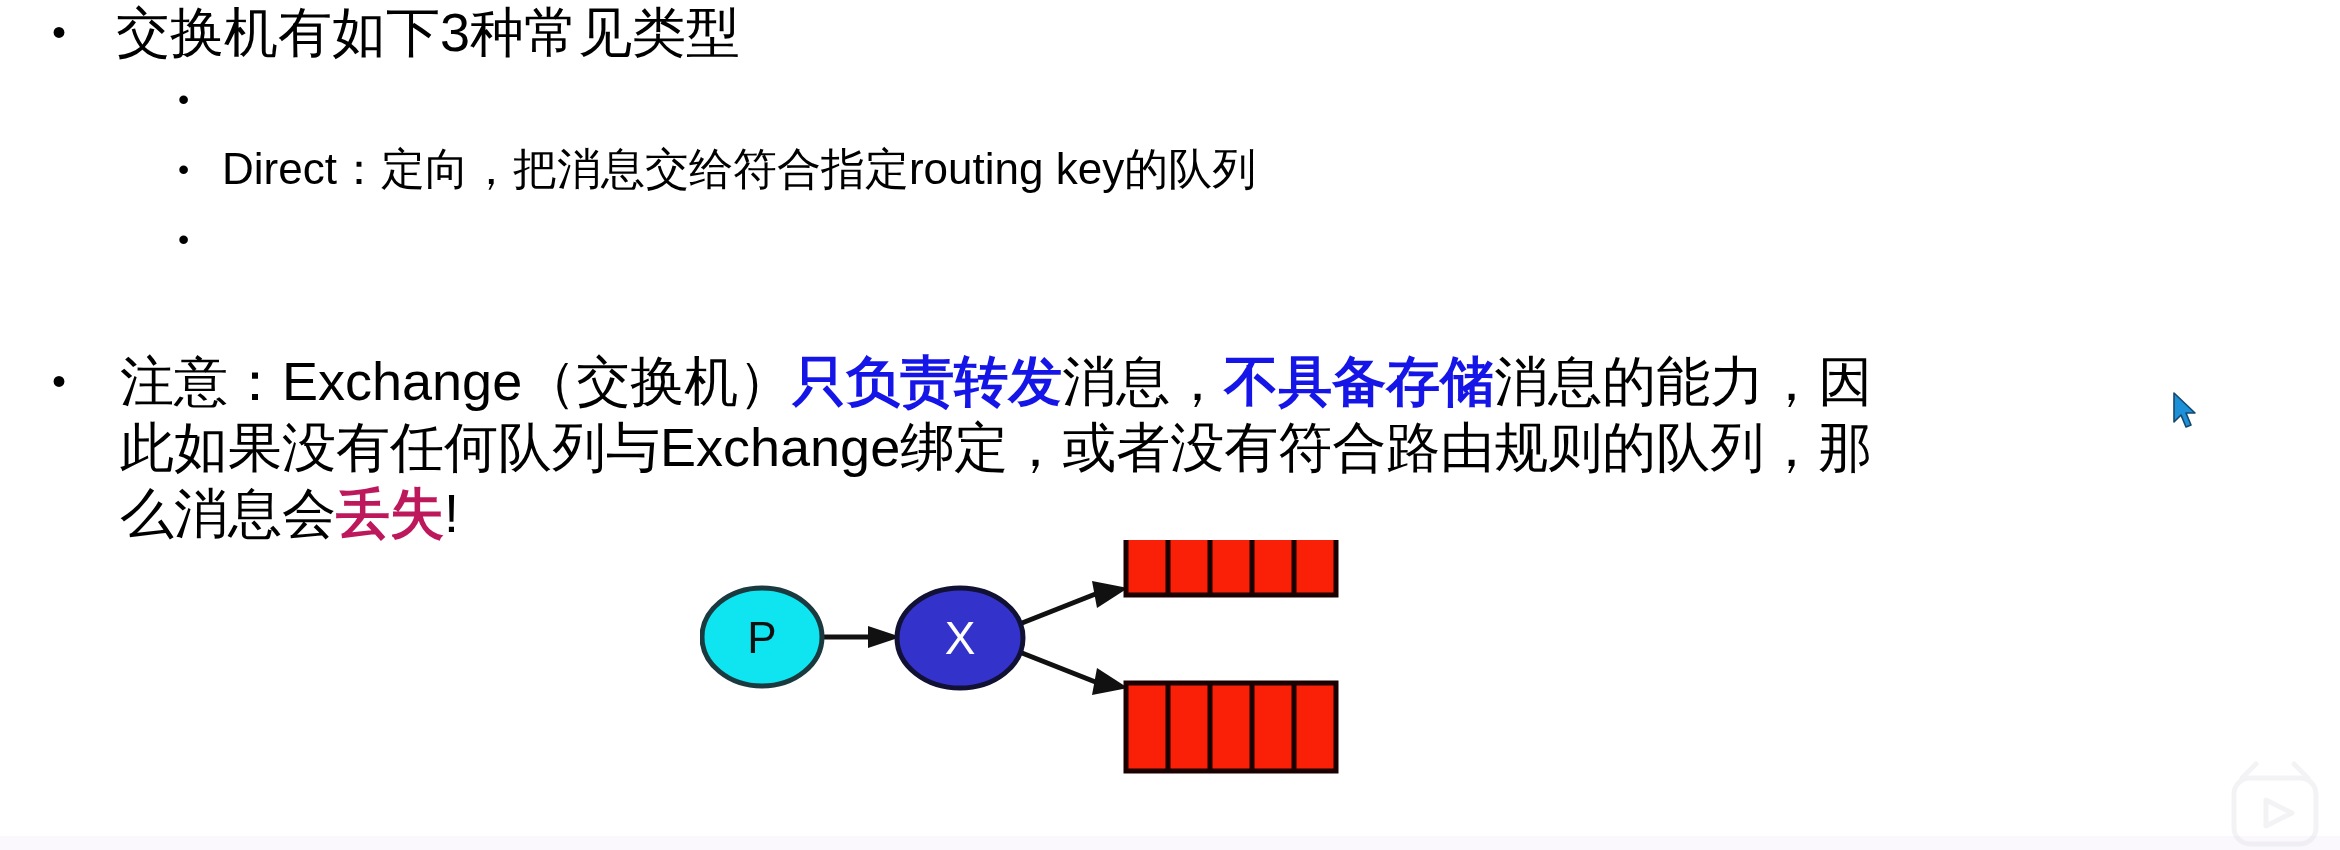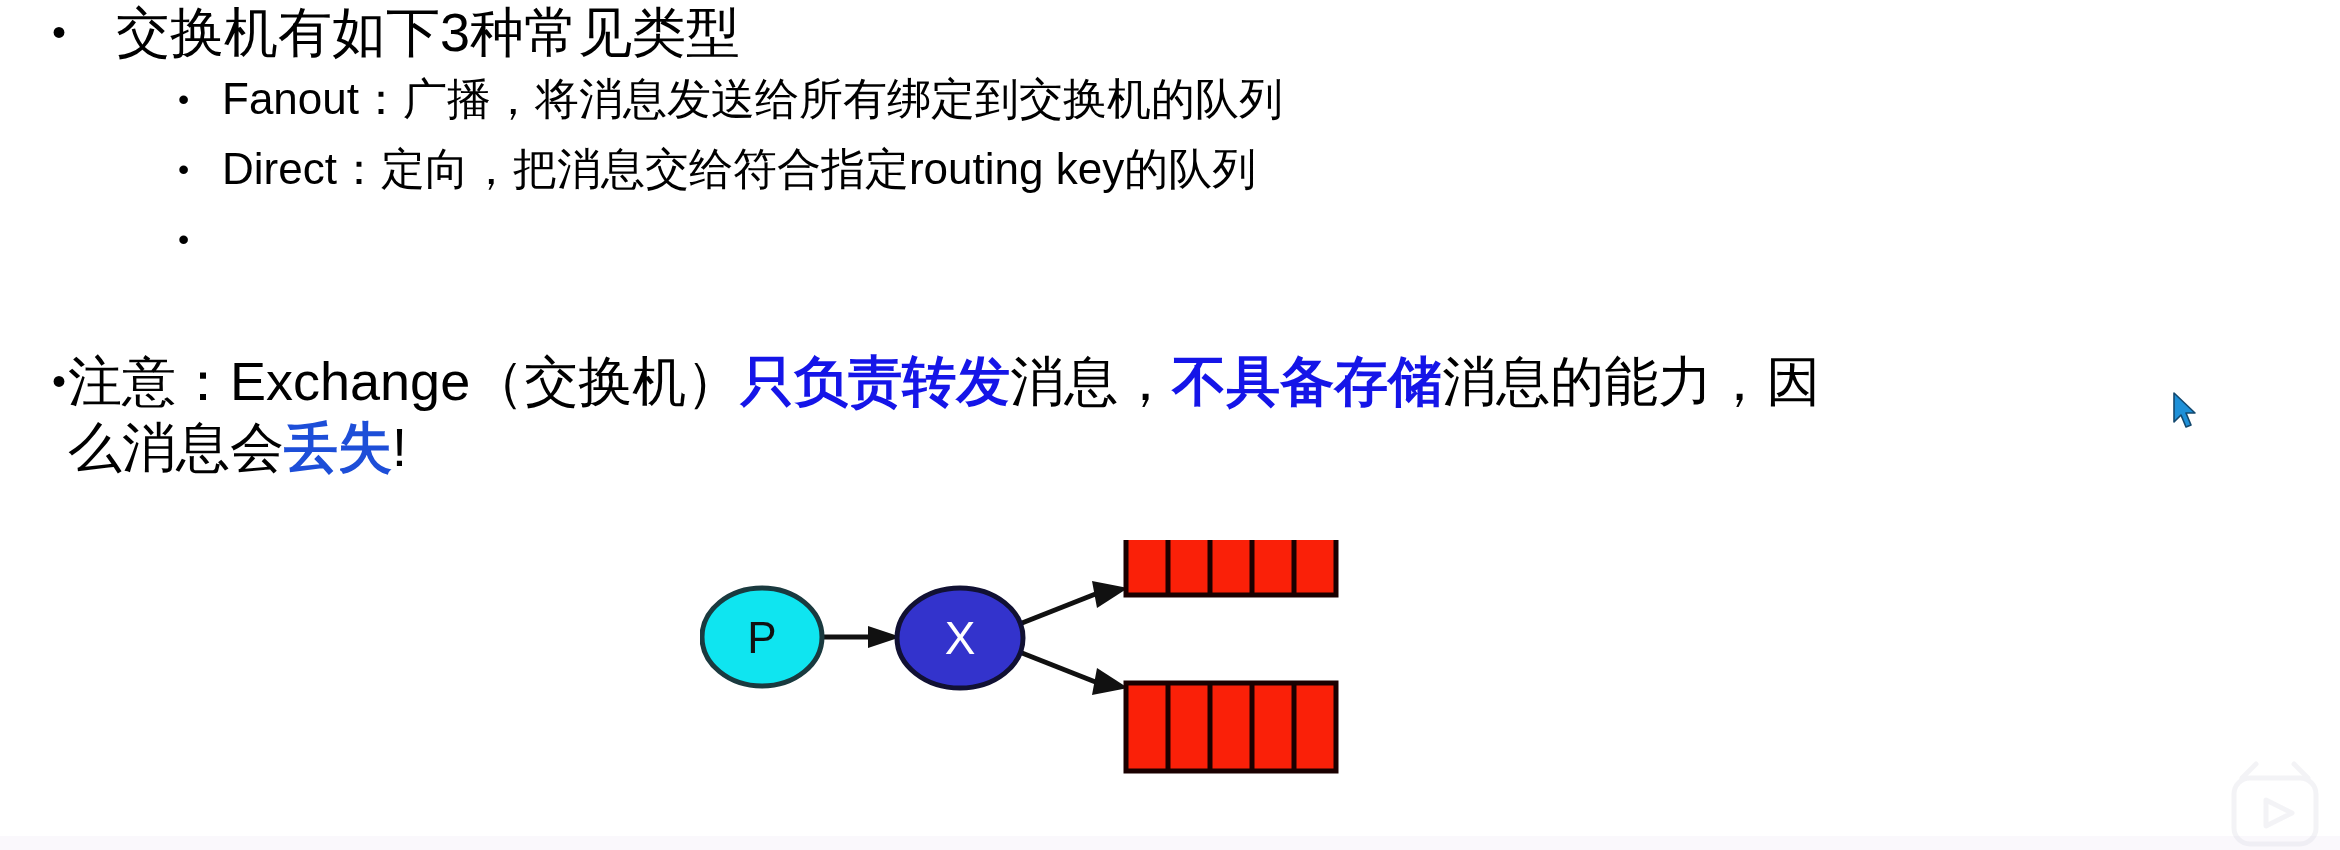--- a/index.html
+++ b/index.html
@@ -81,30 +81,30 @@
   }
   .note .bullet {
     position: absolute;
     left: 52px;
     top: 0;
     font-size: 40px;
     line-height: 66px;
   }
   .note .nbody {
     display: block;
-    margin-left: 68px;
+    margin-left: 120px;
     width: 2100px;
     white-space: nowrap;
   }
   .note .nline {
     display: block;
     white-space: nowrap;
   }
   .em-blue { color: #1515E8; font-weight: bold; }
-  .em-red  { color: #1d4ed8; font-weight: bold; }
+  .em-red  { color: #be185d; font-weight: bold; }
 
   
   #diagram {
     position: absolute;
     left: 700px;
     top: 540px;
     width: 640px;
     height: 310px;
   }
   #diagram svg { display: block; }
@@ -145,40 +145,42 @@
 
   <div class="text-block">
 
     <div class="lvl1" style="top:0px;position:absolute;left:0;width:2340px;">
       <span class="bullet">•</span>
       <span class="ltext">交换机有如下3种常见类型</span>
     </div>
 
     <div class="lvl2" style="top:64px;position:absolute;left:0;width:2340px;">
       <span class="bullet">•</span>
-      <span class="ltext">Fanout：广播，将消息发送给所有绑定到交换机的队列</span>
     </div>
 
     <div class="lvl2" style="top:134px;position:absolute;left:0;width:2340px;">
       <span class="bullet">•</span>
       <span class="ltext">Direct：定向，把消息交给符合指定routing key的队列</span>
     </div>
 
     <div class="lvl2" style="top:204px;position:absolute;left:0;width:2340px;">
       <span class="bullet">•</span>
     </div>
   </div>
 
   <div class="note">
     <span class="bullet">•</span>
     <span class="nbody">
       <span class="nline">
         <span>注意：Exchange（交换机）</span><span class="em-blue">只负责转发</span><span>消息，</span><span class="em-blue">不具备存储</span><span>消息的能力，因</span>
       </span>
       <span class="nline">
+        <span>此如果没有任何队列与Exchange绑定，或者没有符合路由规则的队列，那</span>
+      </span>
+      <span class="nline">
         <span>么消息会</span><span class="em-red">丢失</span><span>!</span>
       </span>
     </span>
   </div>
 
   <div id="diagram">
     <svg width="640" height="310" viewBox="0 0 640 310" xmlns="http://www.w3.org/2000/svg">
 
       <g>
         <line x1="122" y1="97" x2="173" y2="97" stroke="#111111" stroke-width="5"></line>

